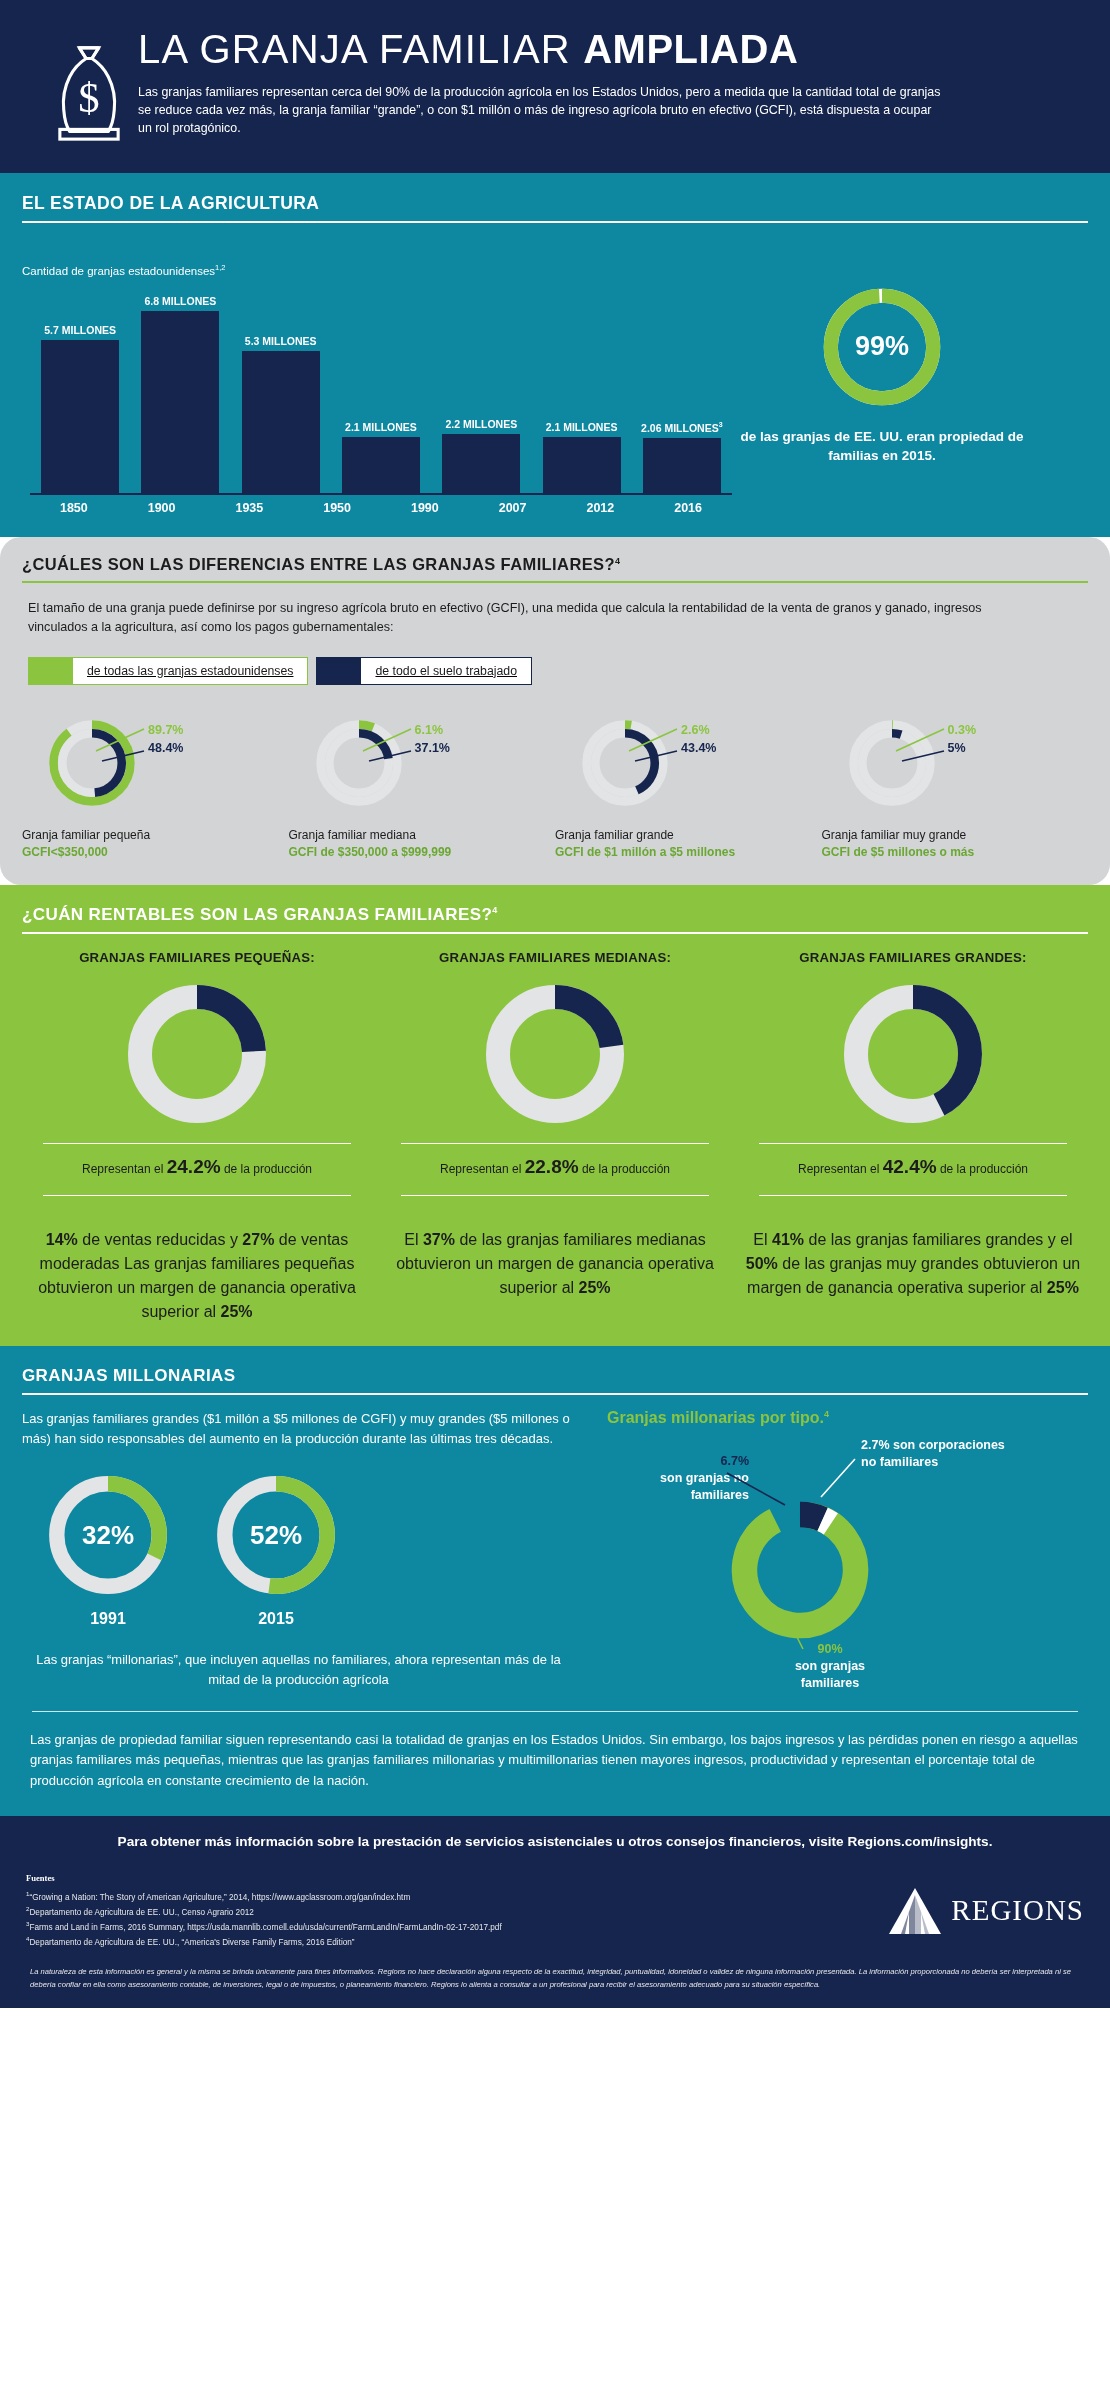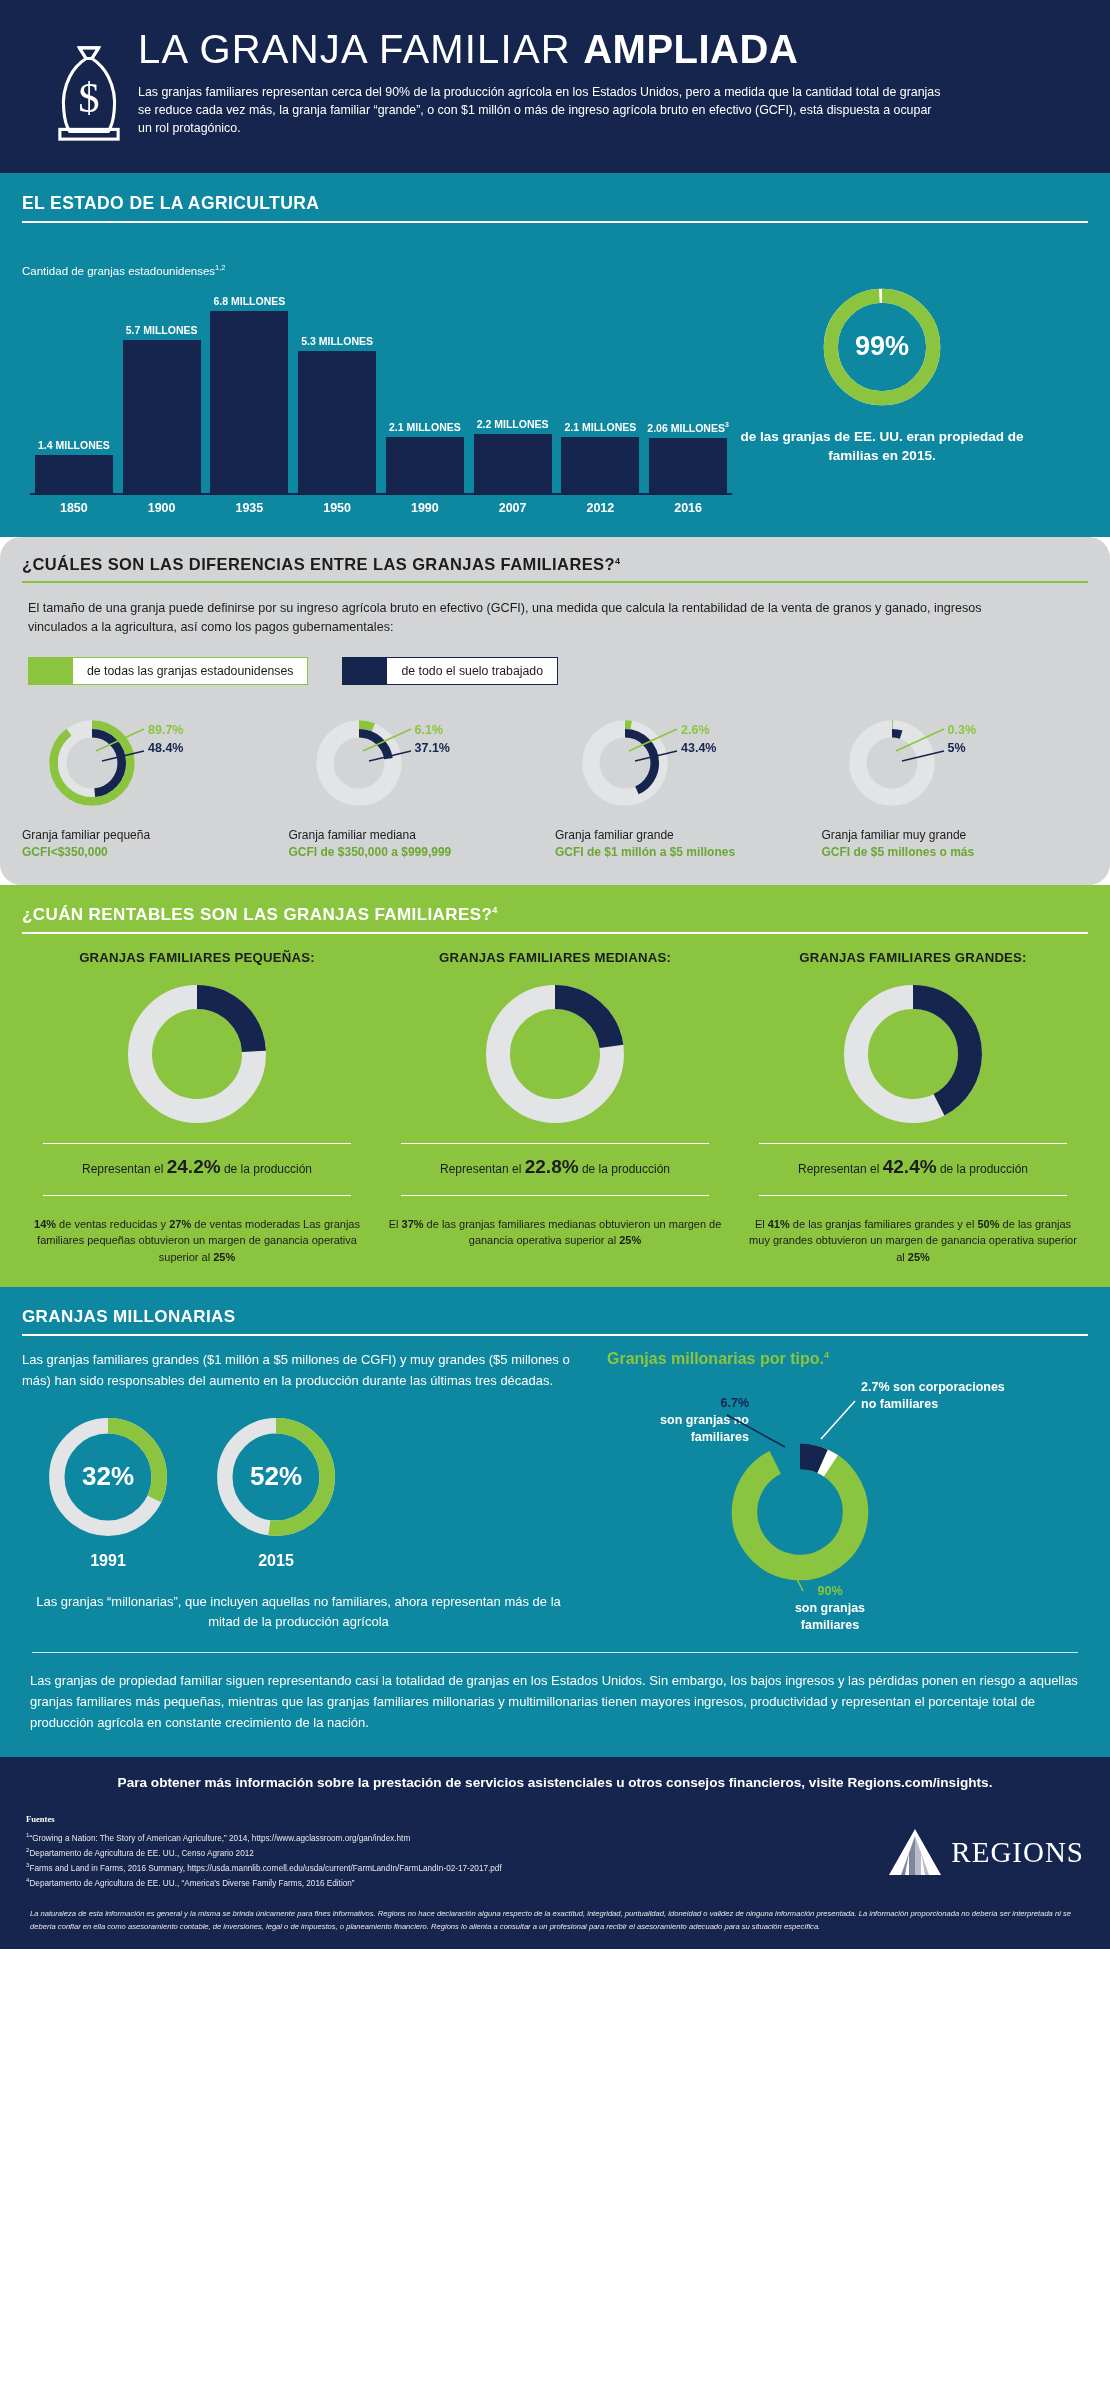--- a/index.html
+++ b/index.html
@@ -60,21 +60,21 @@
               justify-content:center;color:#fff;font-size:27px;font-weight:800;}
   .d99-cap{color:#fff;font-size:13.5px;font-weight:700;text-align:center;
            margin-top:16px;line-height:1.45;}
 
   
   .s2{background:#d3d4d6;padding:18px 22px 24px 22px;border-radius:21px;}
   .s2 .sec-head{color:#1c1c1c;font-size:16.5px;}
   .s2 .sec-head sup{font-size:9px;}
   .s2 .rule{background:#8bc53f;height:2px;width:100%;}
   .s2-para{color:#1c1c1c;font-size:12.6px;line-height:1.5;margin:16px 6px 20px 6px;max-width:960px;}
-  .legend{display:flex;gap:34px;margin:4px 6px 30px 6px;}
+  .legend{display:flex;gap:8px;margin:4px 6px 30px 6px;text-decoration:underline;}
   .lg{display:flex;align-items:center;background:#fff;}
   .lg .sw{width:44px;height:26px;}
   .lg .tx{font-size:12.3px;color:#1c1c1c;padding:0 14px;line-height:26px;}
   .lg.green{border:1px solid #8bc53f;}
   .lg.green .sw{background:#8bc53f;}
   .lg.navy{border:1px solid #16254d;}
   .lg.navy .sw{background:#16254d;}
 
   .quad{display:flex;}
   .q{flex:1;position:relative;}
@@ -91,22 +91,22 @@
   .s3 .sec-head sup{font-size:9px;}
   .s3 .rule{background:#fff;height:2px;width:100%;}
   .tri{display:flex;gap:8px;margin-top:16px;}
   .t{flex:1;display:flex;flex-direction:column;align-items:center;}
   .t-title{color:#1c1c1c;font-size:13.2px;font-weight:800;letter-spacing:.2px;
            margin-bottom:14px;text-align:center;}
   .t-ring{width:150px;height:150px;position:relative;}
   .t-line{width:88%;height:1px;background:#ffffff;margin:14px 0 10px 0;}
   .t-rep{font-size:12px;color:#1c1c1c;text-align:center;line-height:1.4;}
   .t-rep .big{font-size:19px;font-weight:800;}
-  .t-note{font-size:11px;color:#1c1c1c;text-align:center;line-height:1.5;
-          margin-top:10px;padding:0 6px;}
+  .t-note{font-size:16px;color:#1c1c1c;text-align:center;line-height:1.5;
+          margin-top:22px;padding:0 6px;}
   .t-note b{font-weight:800;}
 
   
   .s4{background:#0e87a0;padding:20px 22px 18px 22px;}
   .s4 .sec-head{color:#fff;font-size:17px;}
   .s4 .rule{background:#fff;height:2px;width:100%;}
   .s4-body{display:flex;margin-top:14px;}
   .s4-left{width:575px;padding-right:22px;}
   .s4-right{flex:1;padding-left:10px;}
   .s4-p{color:#fff;font-size:13px;line-height:1.55;}
@@ -174,24 +174,20 @@
     <div class="sec-head">EL ESTADO DE LA AGRICULTURA</div>
     <div class="rule"></div>
     <div class="s1sub">
       <span>Cantidad de granjas estadounidenses</span><sup>1,2</sup>
     </div>
 
     <div class="s1body">
       <div class="barchart">
         <div class="bars" id="bars">
             <div class="barcol">
-              <div class="barlabel">1.4 MILLONES</div>
-              <div class="bar" style="height: 37.4706px; background: rgb(22, 37, 77);"></div>
-            </div>
-            <div class="barcol">
               <div class="barlabel">5.7 MILLONES</div>
               <div class="bar" style="height: 152.559px; background: rgb(22, 37, 77);"></div>
             </div>
             <div class="barcol">
               <div class="barlabel">6.8 MILLONES</div>
               <div class="bar" style="height: 182px; background: rgb(22, 37, 77);"></div>
             </div>
             <div class="barcol">
               <div class="barlabel">5.3 MILLONES</div>
               <div class="bar" style="height: 141.853px; background: rgb(22, 37, 77);"></div>

